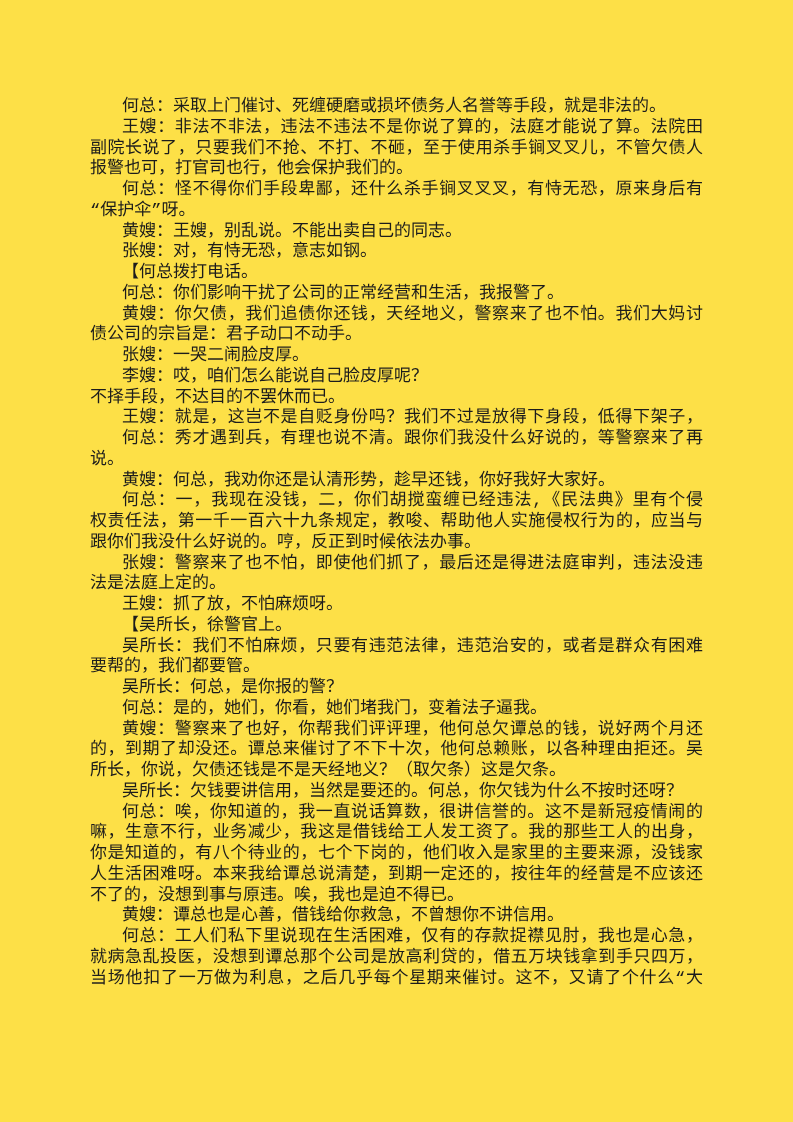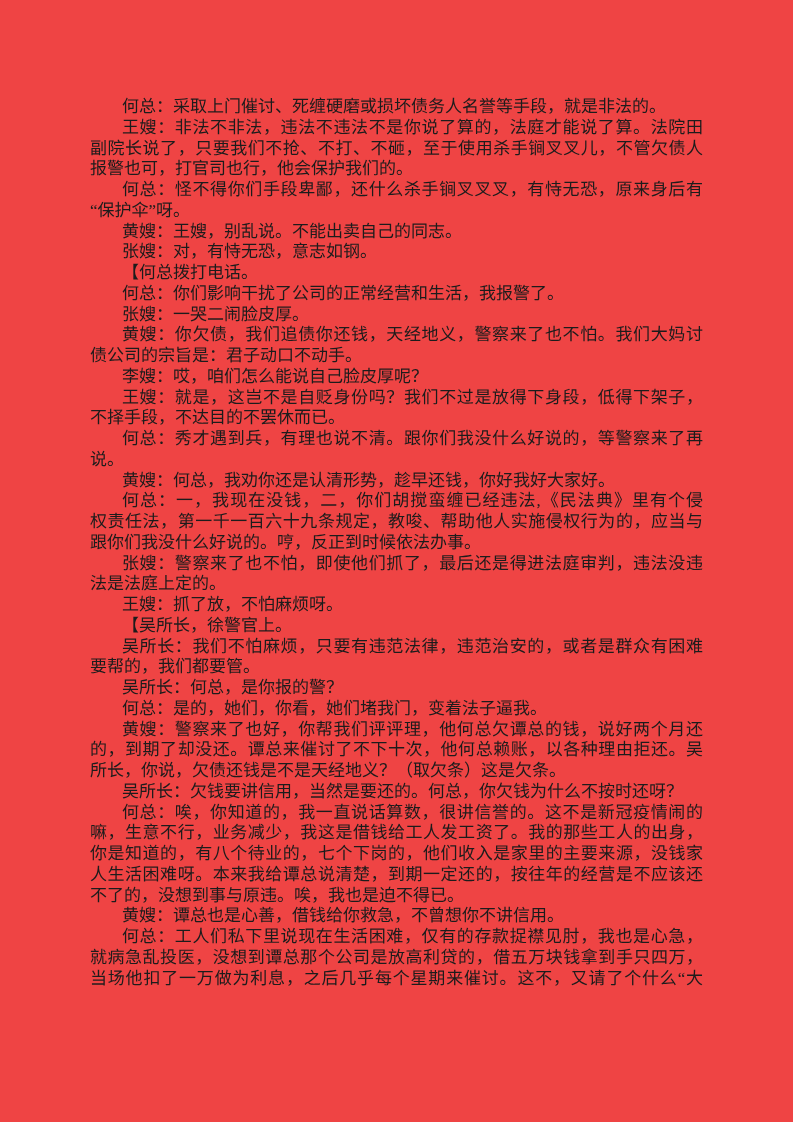--- a/index.html
+++ b/index.html
@@ -39,21 +39,21 @@
   .line.indent {
     text-indent: 32px; 
   }
   .line.last {
     text-align-last: left; 
   }
 </style>
 </head>
 <body>
 
-<div class="page" style="background: #ef4444; color: rgb(28, 28, 28);">
+<div class="page" style="background: #fde047; color: rgb(28, 28, 28); font-family: Liberation Mono, monospace;">
   <div class="text-block" id="text-block">
       <div class="para">
         <div class="line indent last">何总：采取上门催讨、死缠硬磨或损坏债务人名誉等手段，就是非法的。</div>
       </div>
       <div class="para">
         <div class="line indent">王嫂：非法不非法，违法不违法不是你说了算的，法庭才能说了算。法院田</div>
         <div class="line">副院长说了，只要我们不抢、不打、不砸，至于使用杀手锏叉叉儿，不管欠债人</div>
         <div class="line last">报警也可，打官司也行，他会保护我们的。</div>
       </div>
       <div class="para">
@@ -66,32 +66,32 @@
       <div class="para">
         <div class="line indent last">张嫂：对，有恃无恐，意志如钢。</div>
       </div>
       <div class="para">
         <div class="line indent last">【何总拨打电话。</div>
       </div>
       <div class="para">
         <div class="line indent last">何总：你们影响干扰了公司的正常经营和生活，我报警了。</div>
       </div>
       <div class="para">
-        <div class="line indent last">张嫂：一哭二闹脸皮厚。</div>
+        <div class="line indent">黄嫂：你欠债，我们追债你还钱，天经地义，警察来了也不怕。我们大妈讨</div>
+        <div class="line last">债公司的宗旨是：君子动口不动手。</div>
       </div>
       <div class="para">
-        <div class="line indent">黄嫂：你欠债，我们追债你还钱，天经地义，警察来了也不怕。我们大妈讨</div>
-        <div class="line last">债公司的宗旨是：君子动口不动手。</div>
+        <div class="line indent last">张嫂：一哭二闹脸皮厚。</div>
       </div>
       <div class="para">
         <div class="line indent last">李嫂：哎，咱们怎么能说自己脸皮厚呢？</div>
       </div>
       <div class="para">
+        <div class="line last">不择手段，不达目的不罢休而已。</div>
         <div class="line indent">王嫂：就是，这岂不是自贬身份吗？我们不过是放得下身段，低得下架子，</div>
-        <div class="line last">不择手段，不达目的不罢休而已。</div>
       </div>
       <div class="para">
         <div class="line indent">何总：秀才遇到兵，有理也说不清。跟你们我没什么好说的，等警察来了再</div>
         <div class="line last">说。</div>
       </div>
       <div class="para">
         <div class="line indent last">黄嫂：何总，我劝你还是认清形势，趁早还钱，你好我好大家好。</div>
       </div>
       <div class="para">
         <div class="line indent">何总：一，我现在没钱，二，你们胡搅蛮缠已经违法,《民法典》里有个侵</div>

